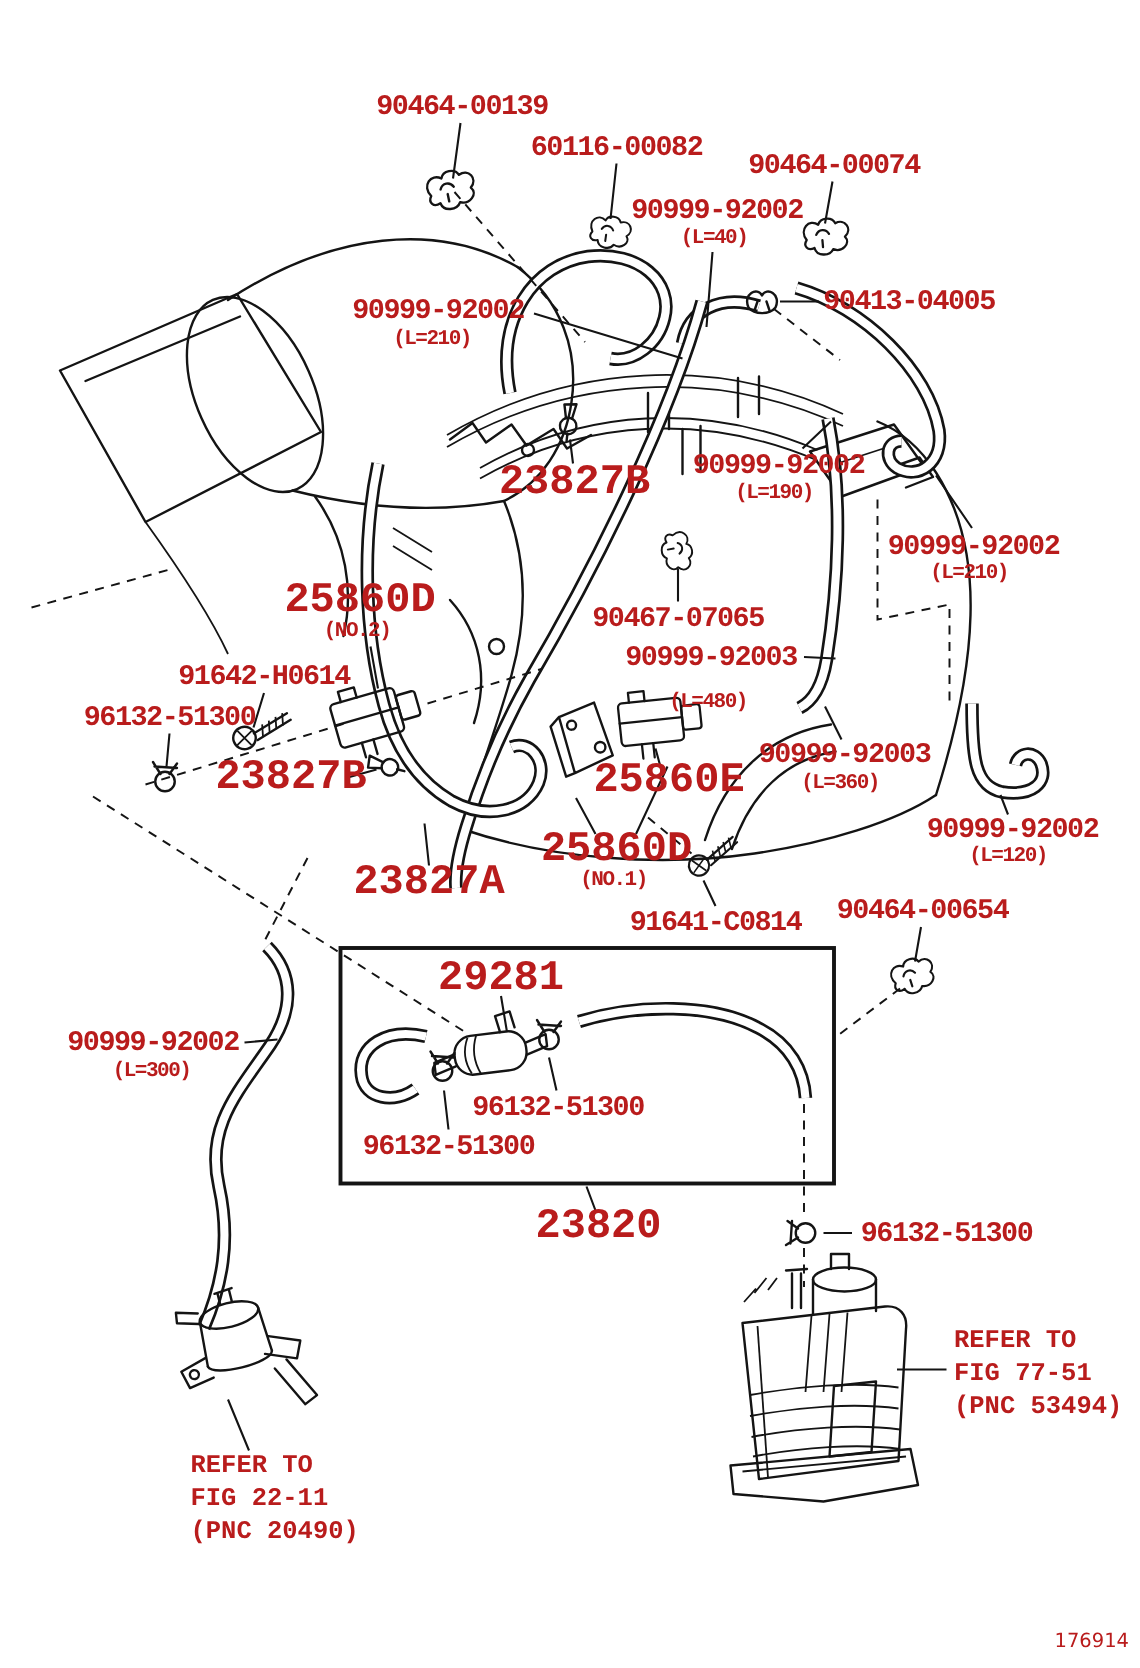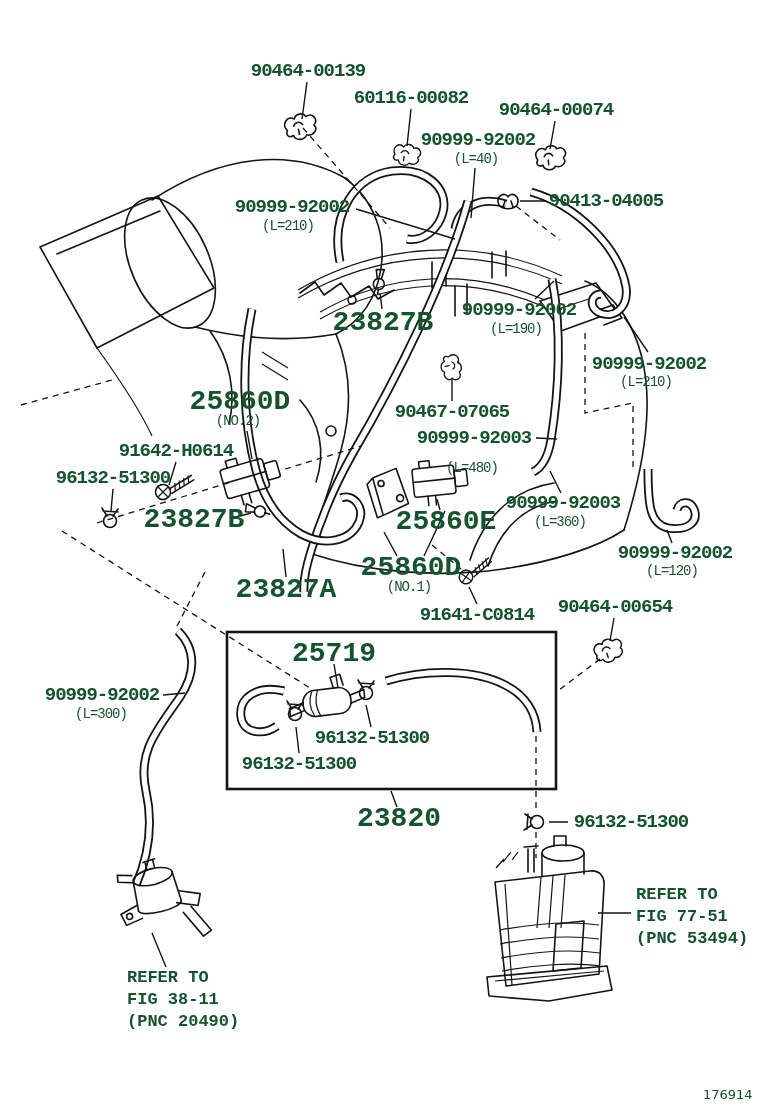--- a/index.html
+++ b/index.html
@@ -1,29 +1,29 @@
 <!DOCTYPE html>
 <html><head>
 <meta charset="utf-8">
 <style>
   html,body{margin:0;padding:0;background:#ffffff;}
   .stage{position:relative;width:760px;height:1112px;background:#fff;
-         font-family:"Liberation Mono",monospace;color:#14532d;overflow:hidden;}
+         font-family:"Liberation Mono",monospace;color:#b91c1c;overflow:hidden;}
   svg{position:absolute;left:0;top:0;}
   .ln{stroke:#141414;stroke-width:1.6;fill:none;stroke-linecap:round;stroke-linejoin:round;}
   .thin{stroke:#141414;stroke-width:1.2;fill:none;}
   .tube-o{stroke:#141414;stroke-width:9;fill:none;stroke-linecap:butt;}
   .tube-i{stroke:#ffffff;stroke-width:5.4;fill:none;stroke-linecap:butt;}
   .dash{stroke:#141414;stroke-width:1.3;fill:none;stroke-dasharray:6 5;}
   .lead{stroke:#141414;stroke-width:1.4;fill:none;}
   .box{stroke:#141414;stroke-width:2.6;fill:none;}
   .lbl{position:absolute;transform:translate(-50%,-50%);font-weight:700;white-space:nowrap;}
   .std{font-size:19px;letter-spacing:-1px;}
   .big{font-size:28px;letter-spacing:0px;}
-  .sub{font-size:14px;font-weight:400;letter-spacing:-1px;}
+  .sub{font-size:14px;font-weight:700;letter-spacing:-1px;}
   .note{position:absolute;font-size:17px;font-weight:700;line-height:22px;white-space:nowrap;}
   .dnum{position:absolute;font-family:"DejaVu Sans",sans-serif;font-size:13px;font-weight:400;}
 </style>
 </head>
 <body>
 
 <div class="stage">
 
 <svg width="760" height="1112" viewBox="0 0 760 1112">
   <defs>
@@ -240,33 +240,33 @@
   <div class="lbl big" style="left:446px;top:521px">25860E</div>
   <div class="lbl std" style="left:563px;top:503px">90999-92003</div>
   <div class="lbl sub" style="left:560px;top:522px">(L=360)</div>
   <div class="lbl std" style="left:675px;top:553px">90999-92002</div>
   <div class="lbl sub" style="left:672px;top:571px">(L=120)</div>
   <div class="lbl big" style="left:411px;top:567px">25860D</div>
   <div class="lbl sub" style="left:409px;top:587px">(NO.1)</div>
   <div class="lbl big" style="left:286px;top:589px">23827A</div>
   <div class="lbl std" style="left:477px;top:615px">91641-C0814</div>
   <div class="lbl std" style="left:615px;top:607px">90464-00654</div>
-  <div class="lbl big" style="left:334px;top:653px">25719</div>
+  <div class="lbl big" style="left:334px;top:653px">29281</div>
   <div class="lbl std" style="left:372px;top:738px">96132-51300</div>
   <div class="lbl std" style="left:299px;top:764px">96132-51300</div>
   <div class="lbl big" style="left:399px;top:818px">23820</div>
   <div class="lbl std" style="left:102px;top:695px">90999-92002</div>
   <div class="lbl sub" style="left:101px;top:714px">(L=300)</div>
   <div class="lbl std" style="left:631px;top:822px">96132-51300</div>
 
   <div class="note" style="left:636px;top:884px">
     <div>REFER TO</div>
     <div>FIG 77-51</div>
     <div>(PNC 53494)</div>
   </div>
   <div class="note" style="left:127px;top:967px">
     <div>REFER TO</div>
-    <div>FIG 38-11</div>
+    <div>FIG 22-11</div>
     <div>(PNC 20490)</div>
   </div>
 
   <div class="dnum" style="left:703px;top:1087px">176914</div>
 </div>
 
 </body></html>

